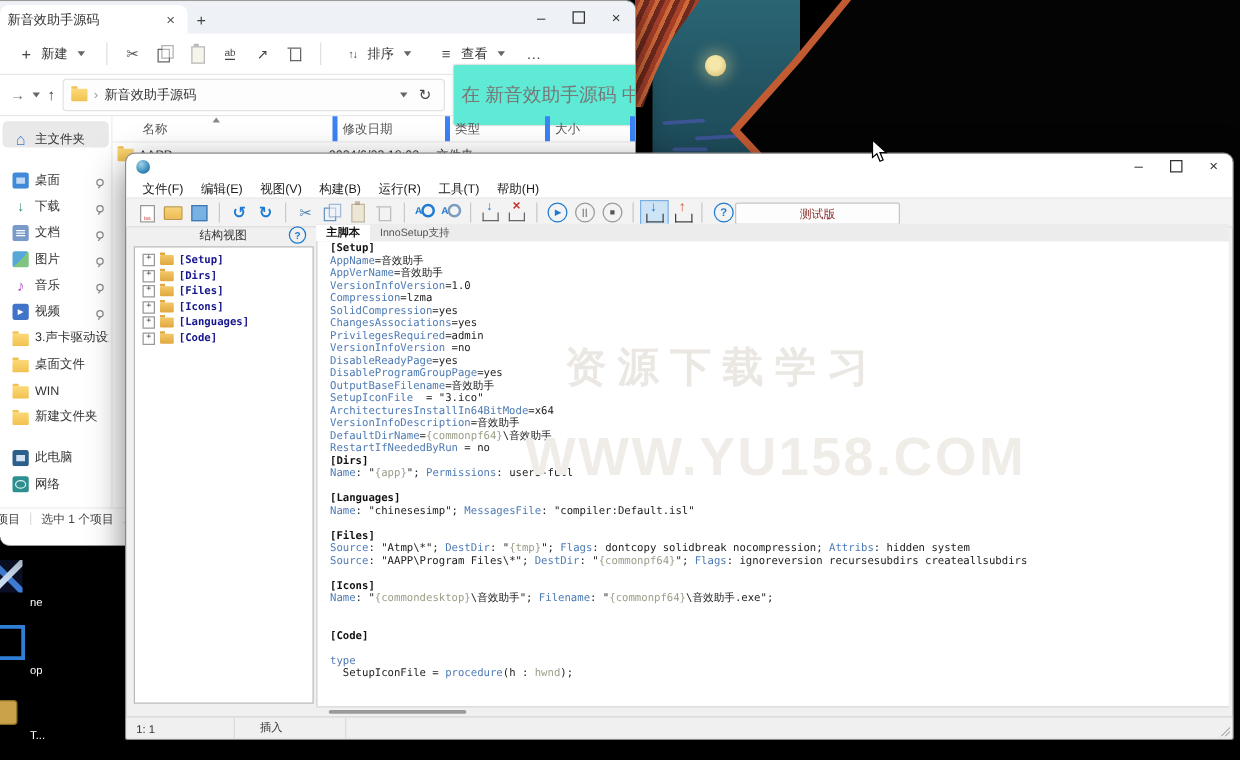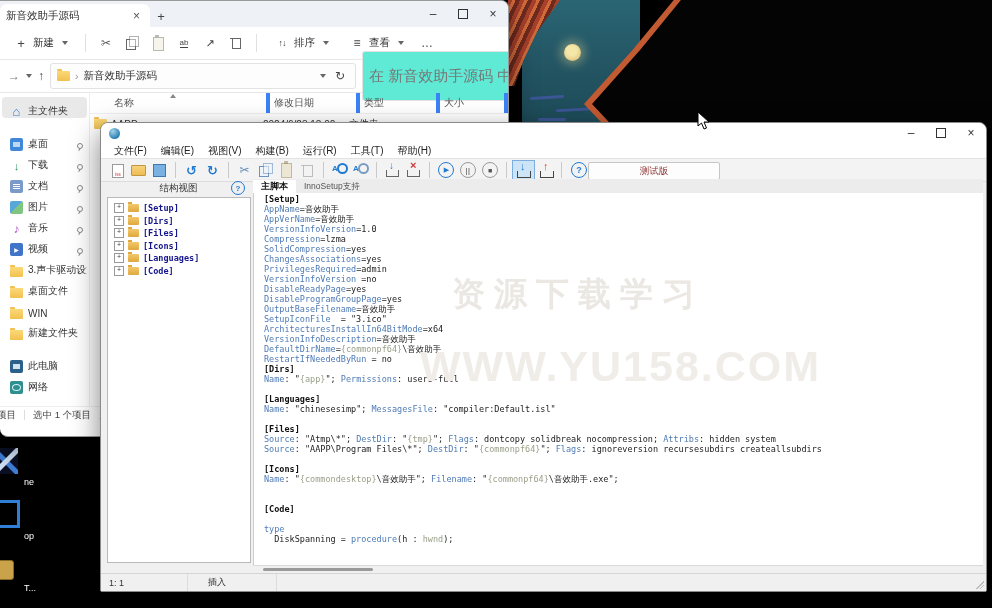--- a/index.html
+++ b/index.html
@@ -487,21 +487,21 @@
           <div class="code-line"><span class="tok-k">Source</span><span class="tok-p">: "Atmp\*"; </span><span class="tok-k">DestDir</span><span class="tok-p">: "</span><span class="tok-c">{tmp}</span><span class="tok-p">"; </span><span class="tok-k">Flags</span><span class="tok-p">: dontcopy solidbreak nocompression; </span><span class="tok-k">Attribs</span><span class="tok-p">: hidden system</span></div>
           <div class="code-line"><span class="tok-k">Source</span><span class="tok-p">: "AAPP\Program Files\*"; </span><span class="tok-k">DestDir</span><span class="tok-p">: "</span><span class="tok-c">{commonpf64}</span><span class="tok-p">"; </span><span class="tok-k">Flags</span><span class="tok-p">: ignoreversion recursesubdirs createallsubdirs</span></div>
           <div class="code-line"></div>
           <div class="code-line"><span class="tok-sec">[Icons]</span></div>
           <div class="code-line"><span class="tok-k">Name</span><span class="tok-p">: "</span><span class="tok-c">{commondesktop}</span><span class="tok-p">\音效助手"; </span><span class="tok-k">Filename</span><span class="tok-p">: "</span><span class="tok-c">{commonpf64}</span><span class="tok-p">\音效助手.exe";</span></div>
           <div class="code-line"></div>
           <div class="code-line"></div>
           <div class="code-line"><span class="tok-sec">[Code]</span></div>
           <div class="code-line"></div>
           <div class="code-line"><span class="tok-k">type</span></div>
-          <div class="code-line"><span class="tok-p">  DiskSpanning = </span><span class="tok-k">procedure</span><span class="tok-p">(h : </span><span class="tok-c">hwnd</span><span class="tok-p">);</span></div>
+          <div class="code-line"><span class="tok-p">  SetupIconFile = </span><span class="tok-k">procedure</span><span class="tok-p">(h : </span><span class="tok-c">hwnd</span><span class="tok-p">);</span></div>
         </div>
     </div>
     <div id="hscroll">
       <div id="hthumb"></div>
     </div>
     <div id="inno-status">
       <span class="ist-cell ist-0">1:  1</span>
       <span class="ist-cell ist-1" style="padding-left:20px;">插入</span>
       <span class="ist-cell" style="flex:1;border-right:none;"></span>
       <span id="grip"></span>

